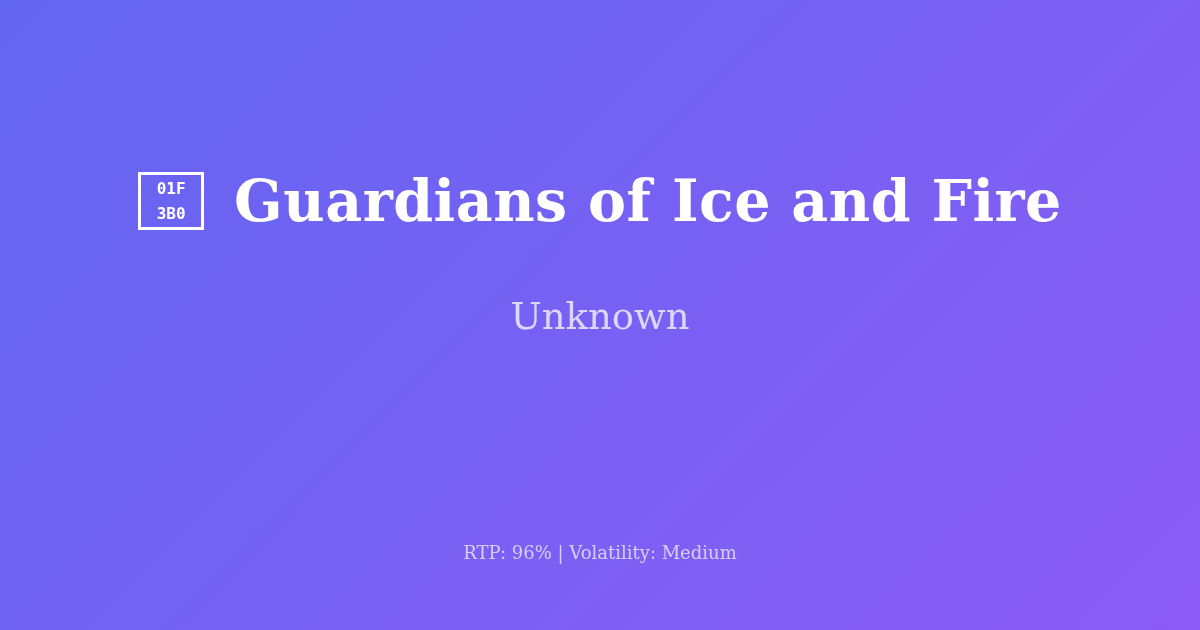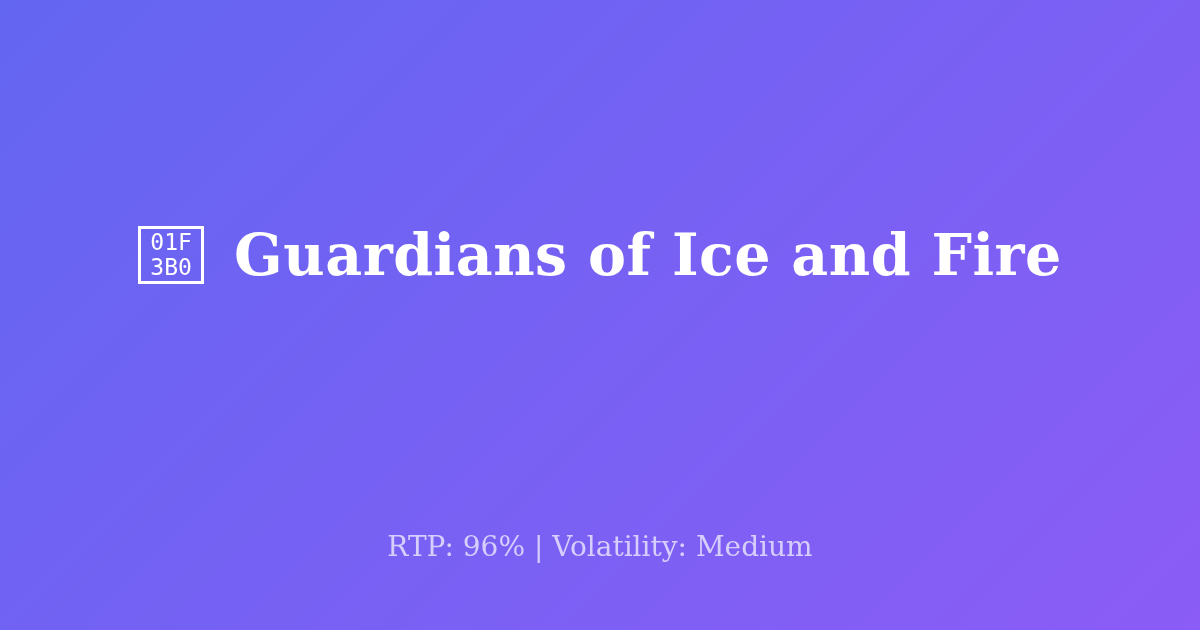--- a/index.html
+++ b/index.html
@@ -63,22 +63,22 @@
     flex-direction: column;
     align-items: center;
     justify-content: center;
     flex: 0 0 auto;
     line-height: 1;
     padding: 2px 0;
   }
 
   .emoji-tofu .cp-row {
     font-family: "DejaVu Sans Mono", "Liberation Mono", monospace;
-    font-weight: 400;
-    font-size: 23px;
+    font-weight: 700;
+    font-size: 16px;
     line-height: 25px;
     letter-spacing: 0px;
     color: #ffffff;
   }
 
   
   .og-title {
     font-family: "DejaVu Serif", "Liberation Serif", serif;
     font-weight: 700;
     font-size: 57px;
@@ -106,21 +106,21 @@
     position: absolute;
     left: 0;
     right: 0;
     bottom: 66px;
     text-align: center;
   }
 
   .og-meta {
     font-family: "DejaVu Serif", "Liberation Serif", serif;
     font-weight: 400;
-    font-size: 28px;
+    font-size: 18px;
     line-height: 1.2;
     color: #d6cefc;
     margin: 0;
     display: inline-block;
   }
 </style>
 </head>
 <body>
 
 <div class="og-card">
@@ -131,20 +131,21 @@
 
       <span class="emoji-tofu">
         <span class="cp-row">01F</span>
         <span class="cp-row">3B0</span>
       </span>
 
       <h1 class="og-title">Guardians of Ice and Fire</h1>
 
     </div>
 
+    <p class="og-subtitle">Unknown</p>
 
   </div>
 
   <div class="og-footer">
     <p class="og-meta">RTP: 96% | Volatility: Medium</p>
   </div>
 
 </div>
 
 </body></html>

